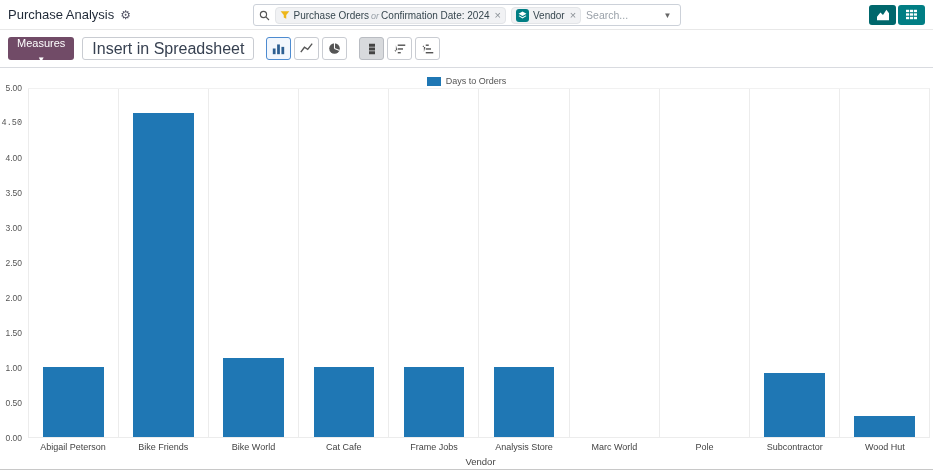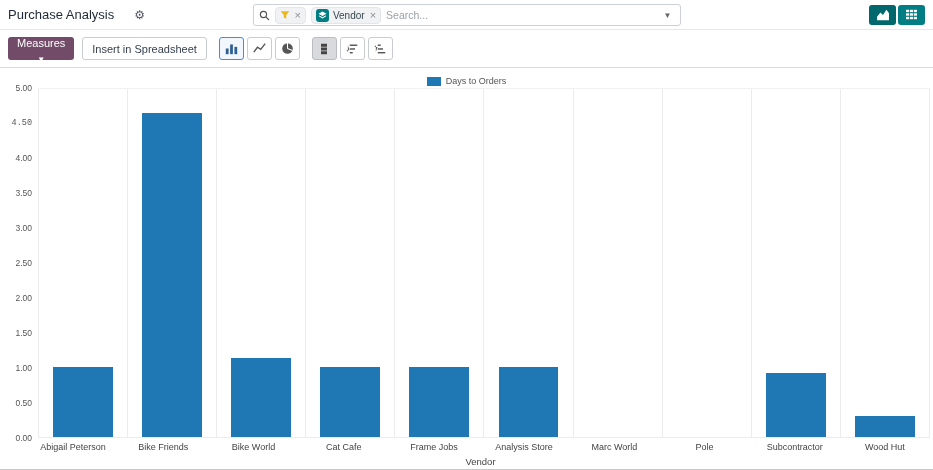--- a/index.html
+++ b/index.html
@@ -3,21 +3,21 @@
 <meta charset="utf-8">
 <style>
   * { margin:0; padding:0; box-sizing:border-box; }
   html,body { width:933px; height:470px; overflow:hidden; background:#fff;
               font-family:"Liberation Sans", sans-serif; color:#374151; }
   body { border-bottom:1px solid #c8c8c8; }
 
   
   .header { height:30px; display:flex; align-items:center; padding:0 8px;
             border-bottom:1px solid #e8e8e8; position:relative; background:#fff; }
-  .title-wrap { display:flex; align-items:center; gap:20px; }
+  .title-wrap { display:flex; align-items:center; gap:6px; }
   .title { font-size:13px; color:#1f2937; }
   .gear { font-size:12px; color:#556; cursor:pointer; line-height:1; }
 
   .searchbox { position:absolute; left:50%; transform:translateX(-50%); top:4px;
                width:428px; height:22px; border:1px solid #ccd1d9; border-radius:3px;
                display:flex; align-items:center; gap:5px; padding:0 5px; background:#fff; }
   .search-icon { display:flex; align-items:center; }
   .facet { display:flex; align-items:center; gap:4px; background:#f1f2f4;
            border:1px solid #e3e5e8; border-radius:4px; padding:1px 4px; height:17px;
            cursor:pointer; white-space:nowrap; }
@@ -38,38 +38,38 @@
   .vbtn.active { box-shadow: inset 0 0 0 40px rgba(0,0,0,0.18); }
 
   
   .toolbar { height:38px; display:flex; align-items:center; gap:8px; padding:0 8px;
              border-bottom:1px solid #d9dbe0; background:#fff; }
   .measures { height:23px; border:none; border-radius:3px; color:#fff; font-size:11px;
               padding:0 9px; display:flex; align-items:center; gap:6px; cursor:pointer;
               font-family:"Liberation Sans", sans-serif; }
   .measures .caret { font-size:8px; }
   .insert { height:23px; border:1px solid #c9ccd2; background:#fff; border-radius:3px;
-            font-size:11px; color:#374151; padding:0 9px; cursor:pointer;
+            font-size:16px; color:#374151; padding:0 9px; cursor:pointer;
             font-family:"Liberation Sans", sans-serif; }
   .ctl-group { display:flex; gap:3px; margin-left:4px; }
   .cbtn { width:25px; height:23px; border:1px solid #c9ccd2; background:#fff;
           border-radius:3px; display:flex; align-items:center; justify-content:center;
           cursor:pointer; color:#555; }
   .cbtn.active-type { border-color:#4d8bd0; background:#f2f7fd; color:#2c5f92; }
   .cbtn.pressed { background:#d8dadd; border-color:#b9bcc2; color:#444; }
 
   
   .chart-section { padding-top:6px; }
   .legend { display:flex; align-items:center; justify-content:center; gap:5px;
             height:14px; cursor:pointer; }
   .swatch { width:14px; height:9px; display:inline-block; }
   .legend-label { font-size:9px; color:#555; }
 
   .chart-body { display:flex; height:350px; padding-right:3px; }
-  .y-axis { width:28px; position:relative;margin-left:10px; }
+  .y-axis { width:28px; position:relative; }
   .ytick { position:absolute; right:6px; transform:translateY(-50%);
            font-size:8.5px; color:#555; }
   .plot { flex:1; position:relative; display:flex; align-items:flex-end;
           border-right:1px solid #ececec; border-top:1px solid #f1f1f1;
           border-bottom:1px solid #ececec; }
   .cell { flex:1; height:100%; display:flex; align-items:flex-end;
           justify-content:center; border-left:1px solid #ececec; }
   .bar { width:68%; cursor:pointer; }
 
   .x-axis-row { display:flex; padding-right:3px; padding-top:4px;justify-content:flex-end; }
@@ -95,20 +95,23 @@
           <circle cx="6.5" cy="6.5" r="4.5" fill="none" stroke="#555" stroke-width="1.7"></circle>
           <line x1="10" y1="10" x2="14.5" y2="14.5" stroke="#555" stroke-width="1.7"></line>
         </svg>
     </span>
 
     <span class="facet">
       <span class="funnel-wrap" style="color: rgb(237, 182, 25);">
         <svg width="10" height="10" viewBox="0 0 16 16">
             <path d="M1 2h14L10 8v6l-4-2V8z" fill="currentColor"></path>
           </svg>
+      </span>
+      <span class="flabel">
+        <span>Purchase Orders</span><span class="or">or</span><span>Confirmation Date: 2024</span>
       </span>
       <span class="fx">×</span>
     </span>
 
     <span class="facet">
       <span class="gicon-box" style="background: rgb(1, 126, 132);">
         <svg width="9" height="9" viewBox="0 0 16 16">
             <path d="M8 1 15 5 8 9 1 5z" fill="#fff"></path>
             <path d="M2.5 7.8 8 11l5.5-3.2 1.5 1L8 13.4 1 8.8z" fill="#fff"></path>
           </svg>

